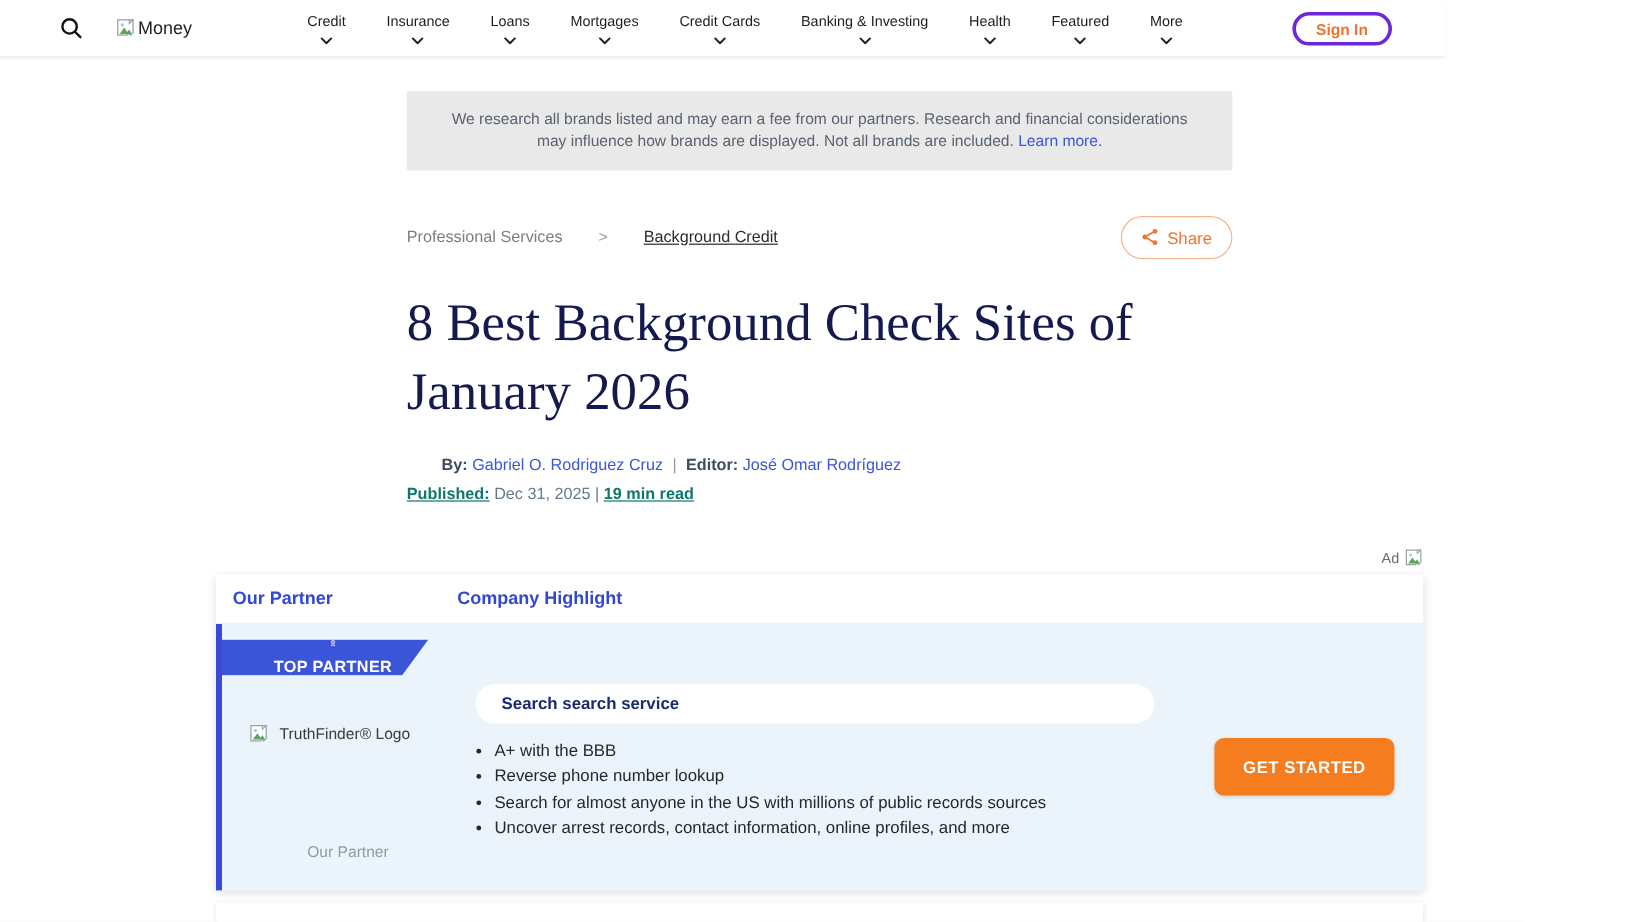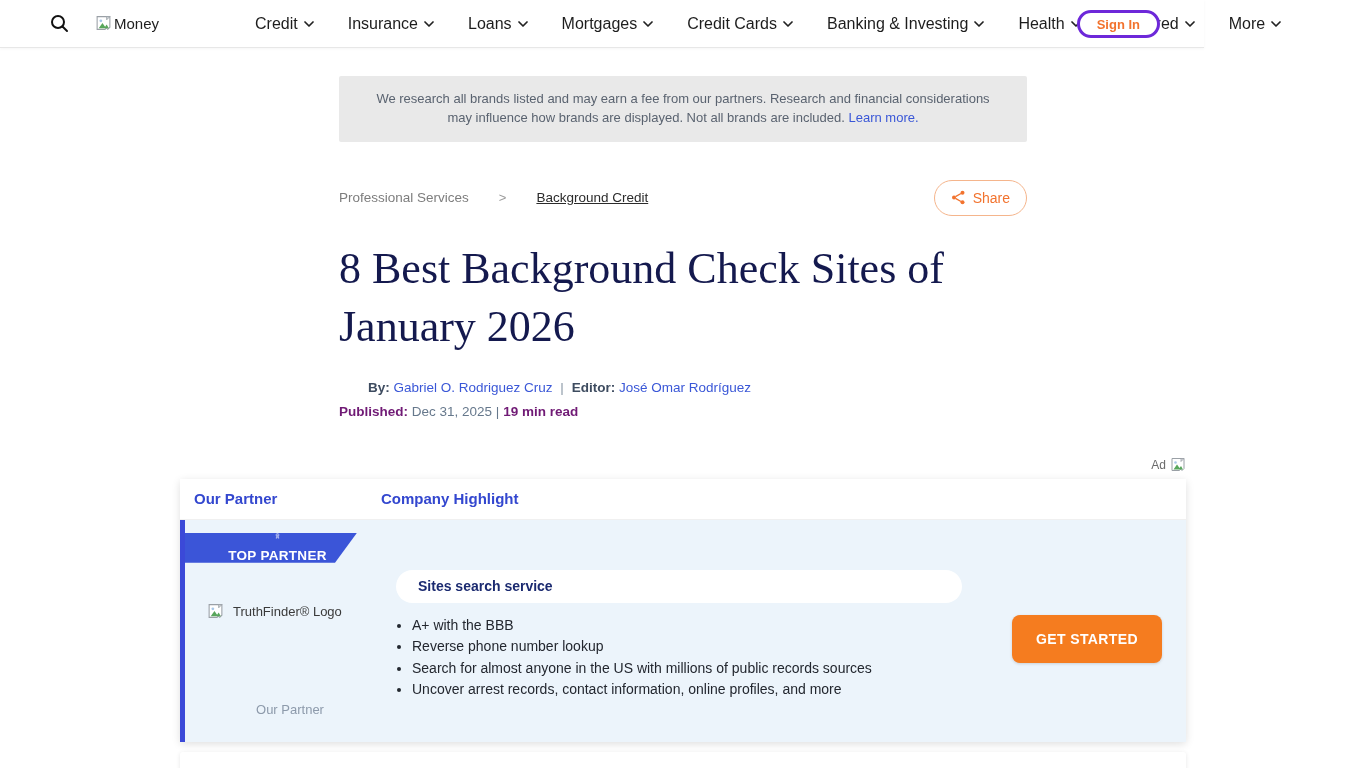--- a/index.html
+++ b/index.html
@@ -8,21 +8,21 @@
   .page { position:relative; width:1366px; height:768px; background:#fff; }
 
   
   .topnav { position:absolute; top:0; left:0; width:1204px; height:48px; background:#fff;
             border-bottom:1px solid #e7e7e7; box-shadow:0 1px 3px rgba(0,0,0,0.04);
             display:flex; align-items:center; z-index:10; }
   .search-btn { margin-left:50px; width:20px; height:20px; cursor:pointer; display:flex; align-items:center; }
   .logo { margin-left:26px; display:flex; align-items:center; gap:2px; cursor:pointer; }
   .logo-text { font-size:15px; color:#1e1e1e; }
   .nav-items { display:flex; align-items:center; margin-left:96px; gap:34px; }
-  .nav-item { display:flex; align-items:center; gap:6px; font-size:16px; color:#1d1d1d; cursor:pointer; white-space:nowrap; }
+  .nav-item { display:flex; align-items:center; gap:6px; font-size:12px; color:#1d1d1d; cursor:pointer; white-space:nowrap;flex-direction:column; }
   .signin-btn { position:absolute; right:44px; top:10px; height:28px; padding:0 17px;
                 border:3px solid #6d28d9; border-radius:999px; background:#fff;
                 color:#f2732e; font-size:13px; font-weight:bold; display:flex; align-items:center; cursor:pointer; }
 
   
   .wide-col { position:absolute; top:48px; left:180px; width:1006px; }
   .text-col { margin-left:159px; width:688px; }
 
   
   .disclaimer { margin-top:28px; background:#e9e9e9; border-radius:2px; padding:14px 26px;
@@ -40,21 +40,21 @@
                background:#fff; color:#f2732e; font-size:14px; display:flex; align-items:center; gap:7px; cursor:pointer; }
 
   
   .title { margin-top:24px; font-family:"Liberation Serif", serif; font-weight:400;
            font-size:44px; line-height:1.32; color:#14194e; }
   .byline { margin-top:24px; font-size:13.5px; color:#3e4c60;margin-left:29px; }
   .byline b { color:#3e4c60; }
   .byline a { color:#3a57d7; text-decoration:none; cursor:pointer; }
   .byline .sep { color:#8a97a6; padding:0 4px; }
   .publine { margin-top:9px; font-size:13.5px; color:#66788c; }
-  .publine b { color:#701a75; }
+  .publine b { color:#0f766e;text-decoration:underline; }
 
   
   .ad-row { margin-top:38px; display:flex; justify-content:flex-end; align-items:center; gap:4px; }
   .ad-text { font-size:12px; color:#6b6b6b; }
 
   
   .card { margin-top:6px; width:1006px; background:#fff; border-radius:3px;
           box-shadow:0 2px 8px rgba(0,0,0,0.13); }
   .card-head { display:flex; align-items:center; height:41px; background:#fff;
                border-bottom:1px solid #f0f0f0; }
@@ -237,21 +237,21 @@
 
         <div class="ribbon">
           <svg width="13" height="17" viewBox="0 0 13 17">
               <circle cx="6.5" cy="5.5" r="4" fill="none" stroke="#fff" stroke-width="1.6"></circle>
               <circle cx="6.5" cy="5.5" r="1.5" fill="#fff"></circle>
               <path d="M4.2 9.2L2.8 15l3.7-2 3.7 2-1.4-5.8" fill="none" stroke="#fff" stroke-width="1.5" stroke-linejoin="round"></path>
             </svg>
           <span>TOP PARTNER</span>
         </div>
 
-        <div class="service-pill">Sites search service</div>
+        <div class="service-pill">Search search service</div>
 
         <div class="logo-block">
           <span>
             <svg width="17" height="17" viewBox="0 0 16 16">
                 <path d="M2 1.5h9l3 0v10l-2 2-1.5-1.5-1 1.5H2z" fill="#fff" stroke="#9aa0a6" stroke-width="1"></path>
                 <path d="M11 1.5l3 0-3 3z" fill="#dadce0" stroke="#9aa0a6" stroke-width="0.8"></path>
                 <path d="M3.5 12.5l3.5-5 2.5 3.5 1.5-2 2 3.5z" fill="#58a65c"></path>
                 <circle cx="5.5" cy="5.5" r="1.3" fill="#a8c7e8"></circle>
               </svg>
           </span>

